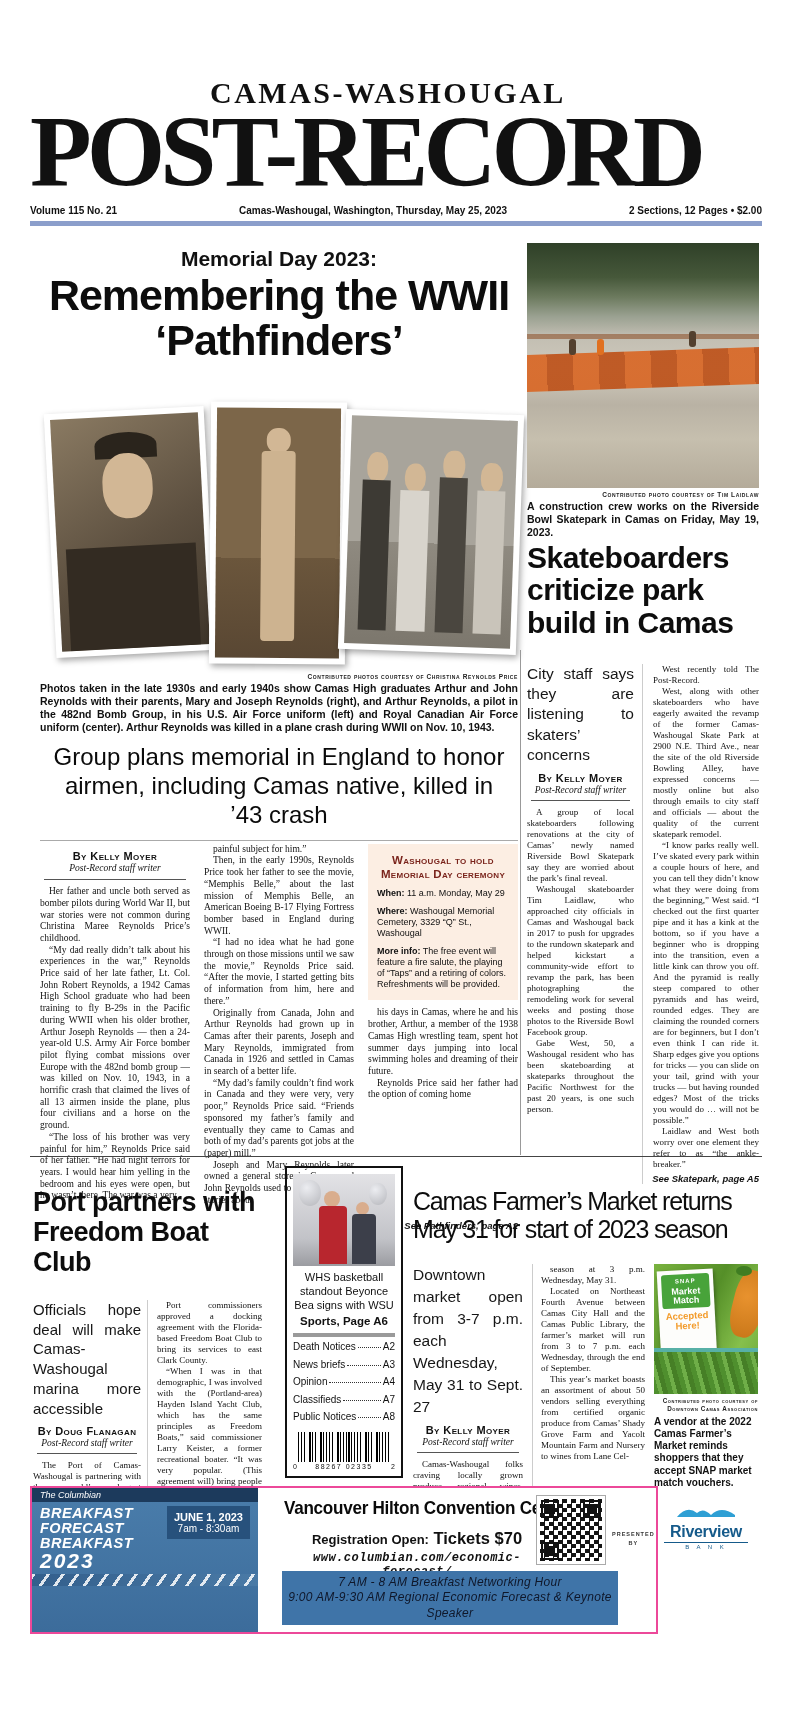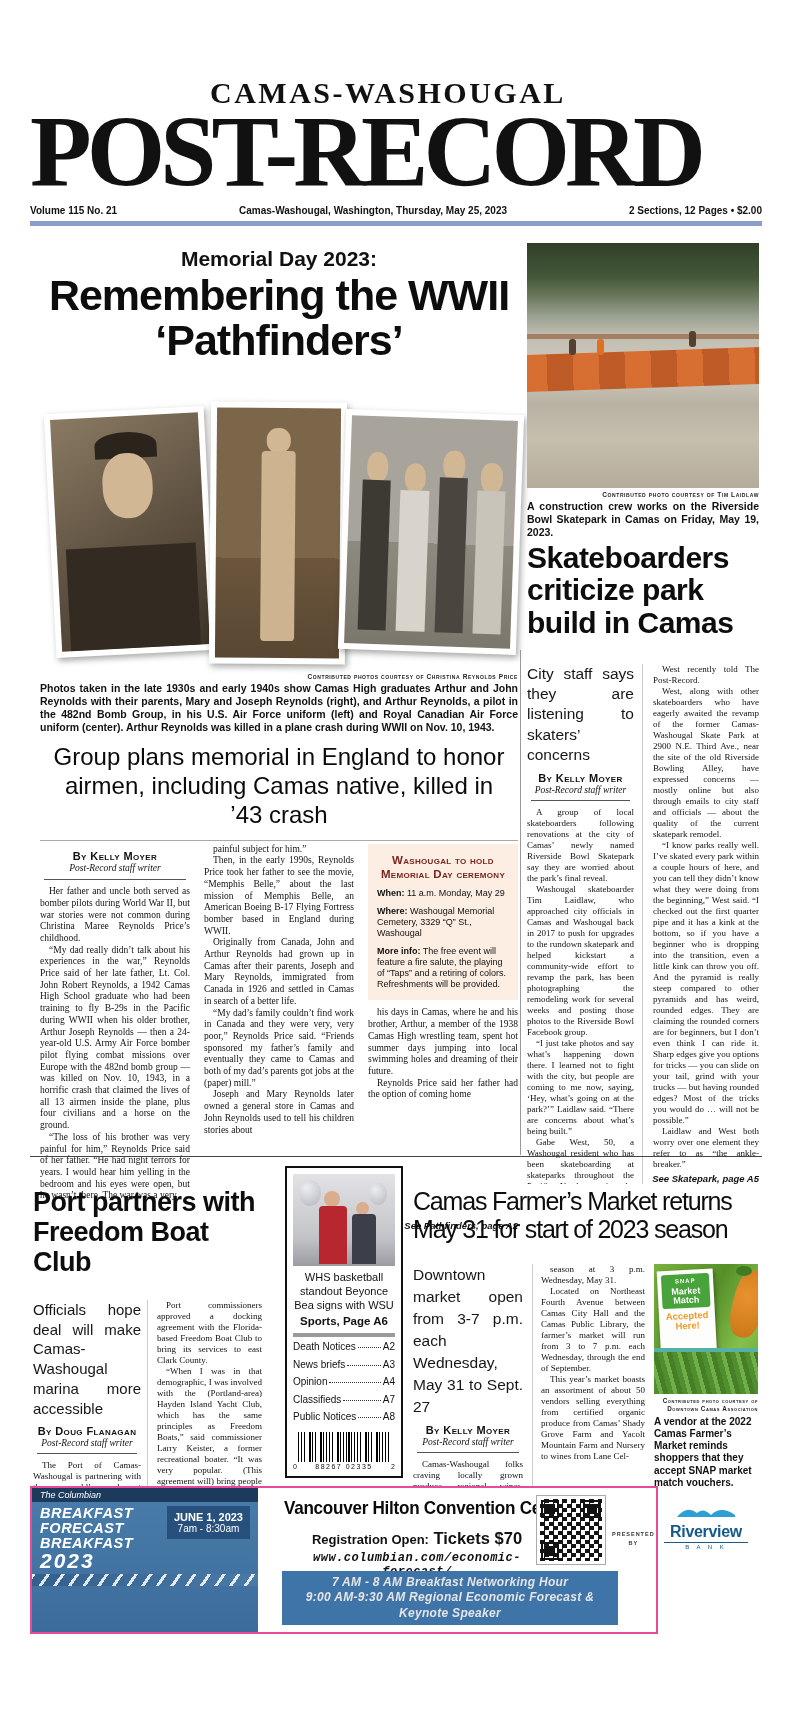--- a/index.html
+++ b/index.html
@@ -151,22 +151,22 @@
       background:repeating-conic-gradient(#141414 0% 25%,#ffffff 0% 50%) 0 0/9px 9px;}
   .qr-f{position:absolute;width:10px;height:10px;border:2px solid #111;padding:2px;background:#111;
         background-clip:content-box;box-sizing:content-box;background-color:#111;}
   .qr-f.tl{left:1px;top:1px;} .qr-f.tr{right:1px;top:1px;} .qr-f.bl{left:1px;bottom:1px;}
   .qr-f{background-origin:content-box;}
   .presented{position:absolute;left:580px;top:42px;font-size:5.5px;font-weight:bold;letter-spacing:1px;
              line-height:1.6;text-align:center;color:#333;}
   .riverview{position:absolute;left:622px;top:16px;width:104px;text-align:center;}
   .rv-name{font-weight:bold;font-size:16px;color:#155a8a;letter-spacing:-.3px;}
   .rv-bank{font-size:6px;letter-spacing:3px;color:#155a8a;border-top:1px solid #155a8a;margin:1px 10px 0;padding-top:1px;}
-  .schedule{position:absolute;left:250px;right:38px;bottom:7px;background:#3f74a8;color:#e5e5e5;text-align:center;
-            padding:4px 2px;font-weight:bold;font-style:italic;font-size:12px;line-height:15.5px;letter-spacing:.3px;}
+  .schedule{position:absolute;left:250px;right:38px;bottom:7px;background:#3f74a8;color:#0f172a;text-align:center;
+            padding:4px 2px;font-weight:normal;font-style:italic;font-size:12px;line-height:15.5px;letter-spacing:.3px;}
 </style>
 </head>
 <body>
 
 <div class="page">
 
   <header class="masthead">
     <div class="mh-kicker">CAMAS-WASHOUGAL</div>
     <h1 class="mh-title">POST-RECORD</h1>
     <div class="mh-info">
@@ -216,20 +216,21 @@
           <div class="byline">By Kelly Moyer</div>
           <div class="byline-sub">Post-Record staff writer</div>
         </div>
         <p>Her father and uncle both served as bomber pilots during World War II, but war stories were not common during Christina Maree Reynolds Price’s childhood.</p>
         <p>“My dad really didn’t talk about his experiences in the war,” Reynolds Price said of her late father, Lt. Col. John Robert Reynolds, a 1942 Camas High School graduate who had been training to fly B-29s in the Pacific during WWII when his older brother, Arthur Joseph Reynolds — then a 24-year-old U.S. Army Air Force bomber pilot flying combat missions over Europe with the 482nd bomb group — was killed on Nov. 10, 1943, in a horrific crash that claimed the lives of all 13 airmen inside the plane, plus four civilians and a horse on the ground.</p>
         <p>“The loss of his brother was very painful for him,” Reynolds Price said of her father. “He had night terrors for years. I would hear him yelling in the bedroom and his eyes were open, but he wasn’t there. The war was a very</p>
       </div>
       <div class="ncol">
         <p>painful subject for him.”</p>
         <p>Then, in the early 1990s, Reynolds Price took her father to see the movie, “Memphis Belle,” about the last mission of Memphis Belle, an American Boeing B-17 Flying Fortress bomber based in England during WWII.</p>
+        <p>“I had no idea what he had gone through on those missions until we saw the movie,” Reynolds Price said. “After the movie, I started getting bits of information from him, here and there.”</p>
         <p>Originally from Canada, John and Arthur Reynolds had grown up in Camas after their parents, Joseph and Mary Reynolds, immigrated from Canada in 1926 and settled in Camas in search of a better life.</p>
         <p>“My dad’s family couldn’t find work in Canada and they were very, very poor,” Reynolds Price said. “Friends sponsored my father’s family and eventually they came to Camas and both of my dad’s parents got jobs at the (paper) mill.”</p>
         <p>Joseph and Mary Reynolds later owned a general store in Camas and John Reynolds used to tell his children stories about</p>
       </div>
       <div class="ncol">
         <div class="infobox">
           <div class="ib-title">
             <div>Washougal to hold</div>
             <div>Memorial Day ceremony</div>
           </div>
@@ -259,21 +260,20 @@
     <h2 class="headline">Skateboarders criticize park build in Camas</h2>
     <div class="ncols skate-cols">
       <div class="ncol">
         <div class="deck">City staff says they are listening to skaters’ concerns</div>
         <div class="byline-wrap">
           <div class="byline">By Kelly Moyer</div>
           <div class="byline-sub">Post-Record staff writer</div>
         </div>
         <p>A group of local skateboarders following renovations at the city of Camas’ newly named Riverside Bowl Skatepark say they are worried about the park’s final reveal.</p>
         <p>Washougal skateboarder Tim Laidlaw, who approached city officials in Camas and Washougal back in 2017 to push for upgrades to the rundown skatepark and helped kickstart a community-wide effort to revamp the park, has been photographing the remodeling work for several weeks and posting those photos to the Riverside Bowl Facebook group.</p>
-        <p>“I just take photos and say what’s happening down there. I learned not to fight with the city, but people are coming to me now, saying, ‘Hey, what’s going on at the park?’” Laidlaw said. “There are concerns about what’s being built.”</p>
         <p>Gabe West, 50, a Washougal resident who has been skateboarding at skateparks throughout the Pacific Northwest for the past 20 years, is one such person.</p>
 
       </div>
       <div class="ncol">
         <p>West recently told The Post-Record.</p>
         <p>West, along with other skateboarders who have eagerly awaited the revamp of the former Camas-Washougal Skate Park at 2900 N.E. Third Ave., near the site of the old Riverside Bowling Alley, have expressed concerns — mostly online but also through emails to city staff and officials — about the quality of the current skatepark remodel.</p>
         <p>“I know parks really well. I’ve skated every park within a couple hours of here, and you can tell they didn’t know what they were doing from the beginning,” West said. “I checked out the first quarter pipe and it has a kink at the bottom, so if you have a beginner who is dropping into the transition, even a little kink can throw you off. And the pyramid is really steep compared to other pyramids and has weird, rounded edges. They are claiming the rounded corners are for beginners, but I don’t even think I can ride it. Sharp edges give you options for tricks — you can slide on your tail, grind with your trucks — but having rounded edges? Most of the tricks you would do … will not be possible.”</p>
         <p>Laidlaw and West both worry over one element they refer to as “the ankle-breaker.”</p>
         <p>“The rail on the pyramid, at the very bottom, it’s only six inches off the ground,” Laidlaw said.</p>
         <div class="jump">See Skatepark, page A5</div>

